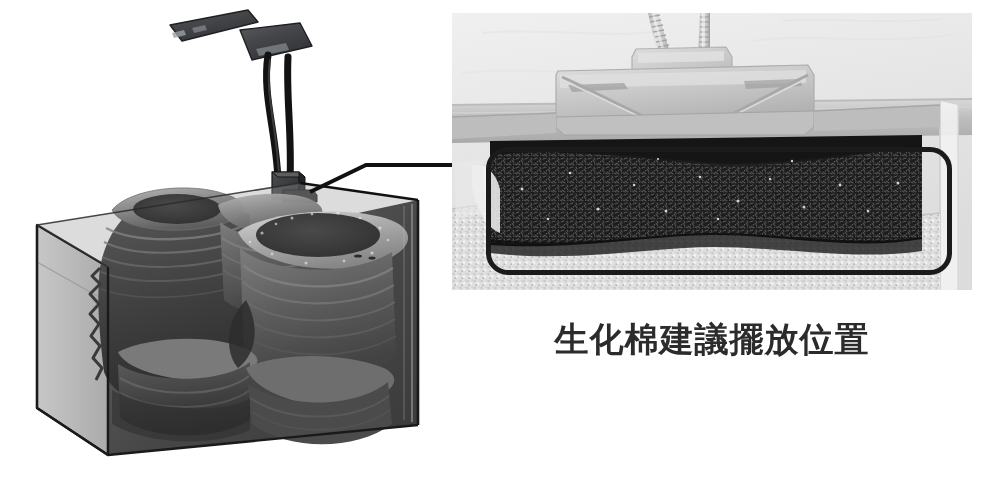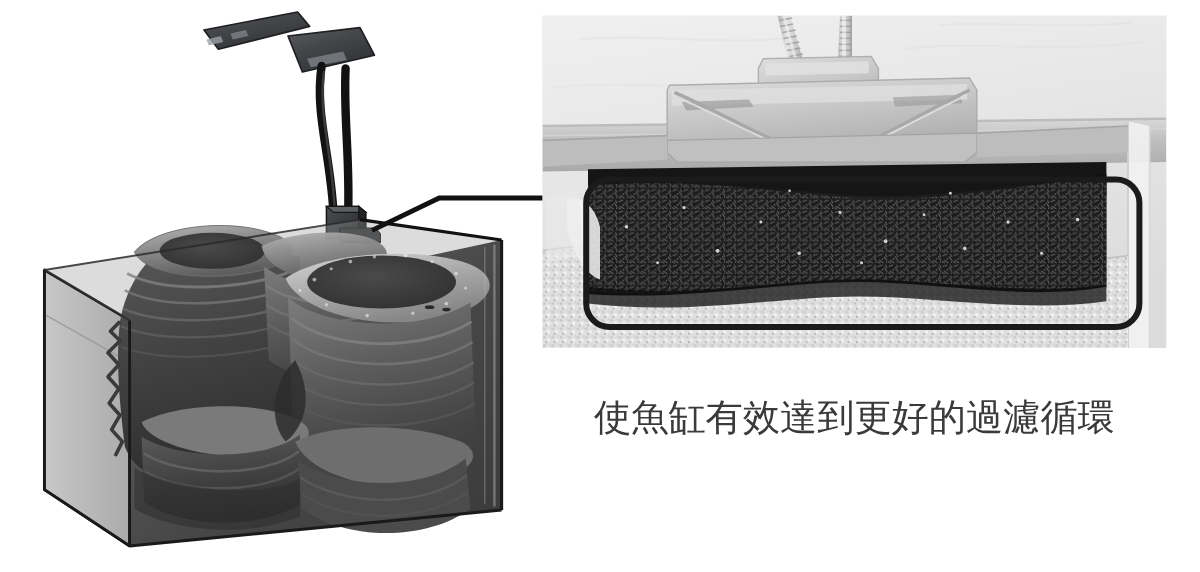--- a/index.html
+++ b/index.html
@@ -415,16 +415,16 @@
       </g>
 
       <path d="M20 152 C34 150, 44 160, 48 176 L48 220 C36 216, 24 196, 20 174 Z" fill="#f4f4f4" opacity="0.85"></path>
       <path d="M2 150 L30 146 L34 200 L4 206 Z" fill="#e9e9e9" opacity="0.6"></path>
     </svg>
   </div>
 
   <div id="callout-box"></div>
 
   <div id="caption">
-    <div id="caption-subtitle">使魚缸有效達到更好的過濾循環</div>
+    <div id="caption-title">生化棉建議擺放位置</div>
   </div>
 
 </div>
 
 </body></html>

